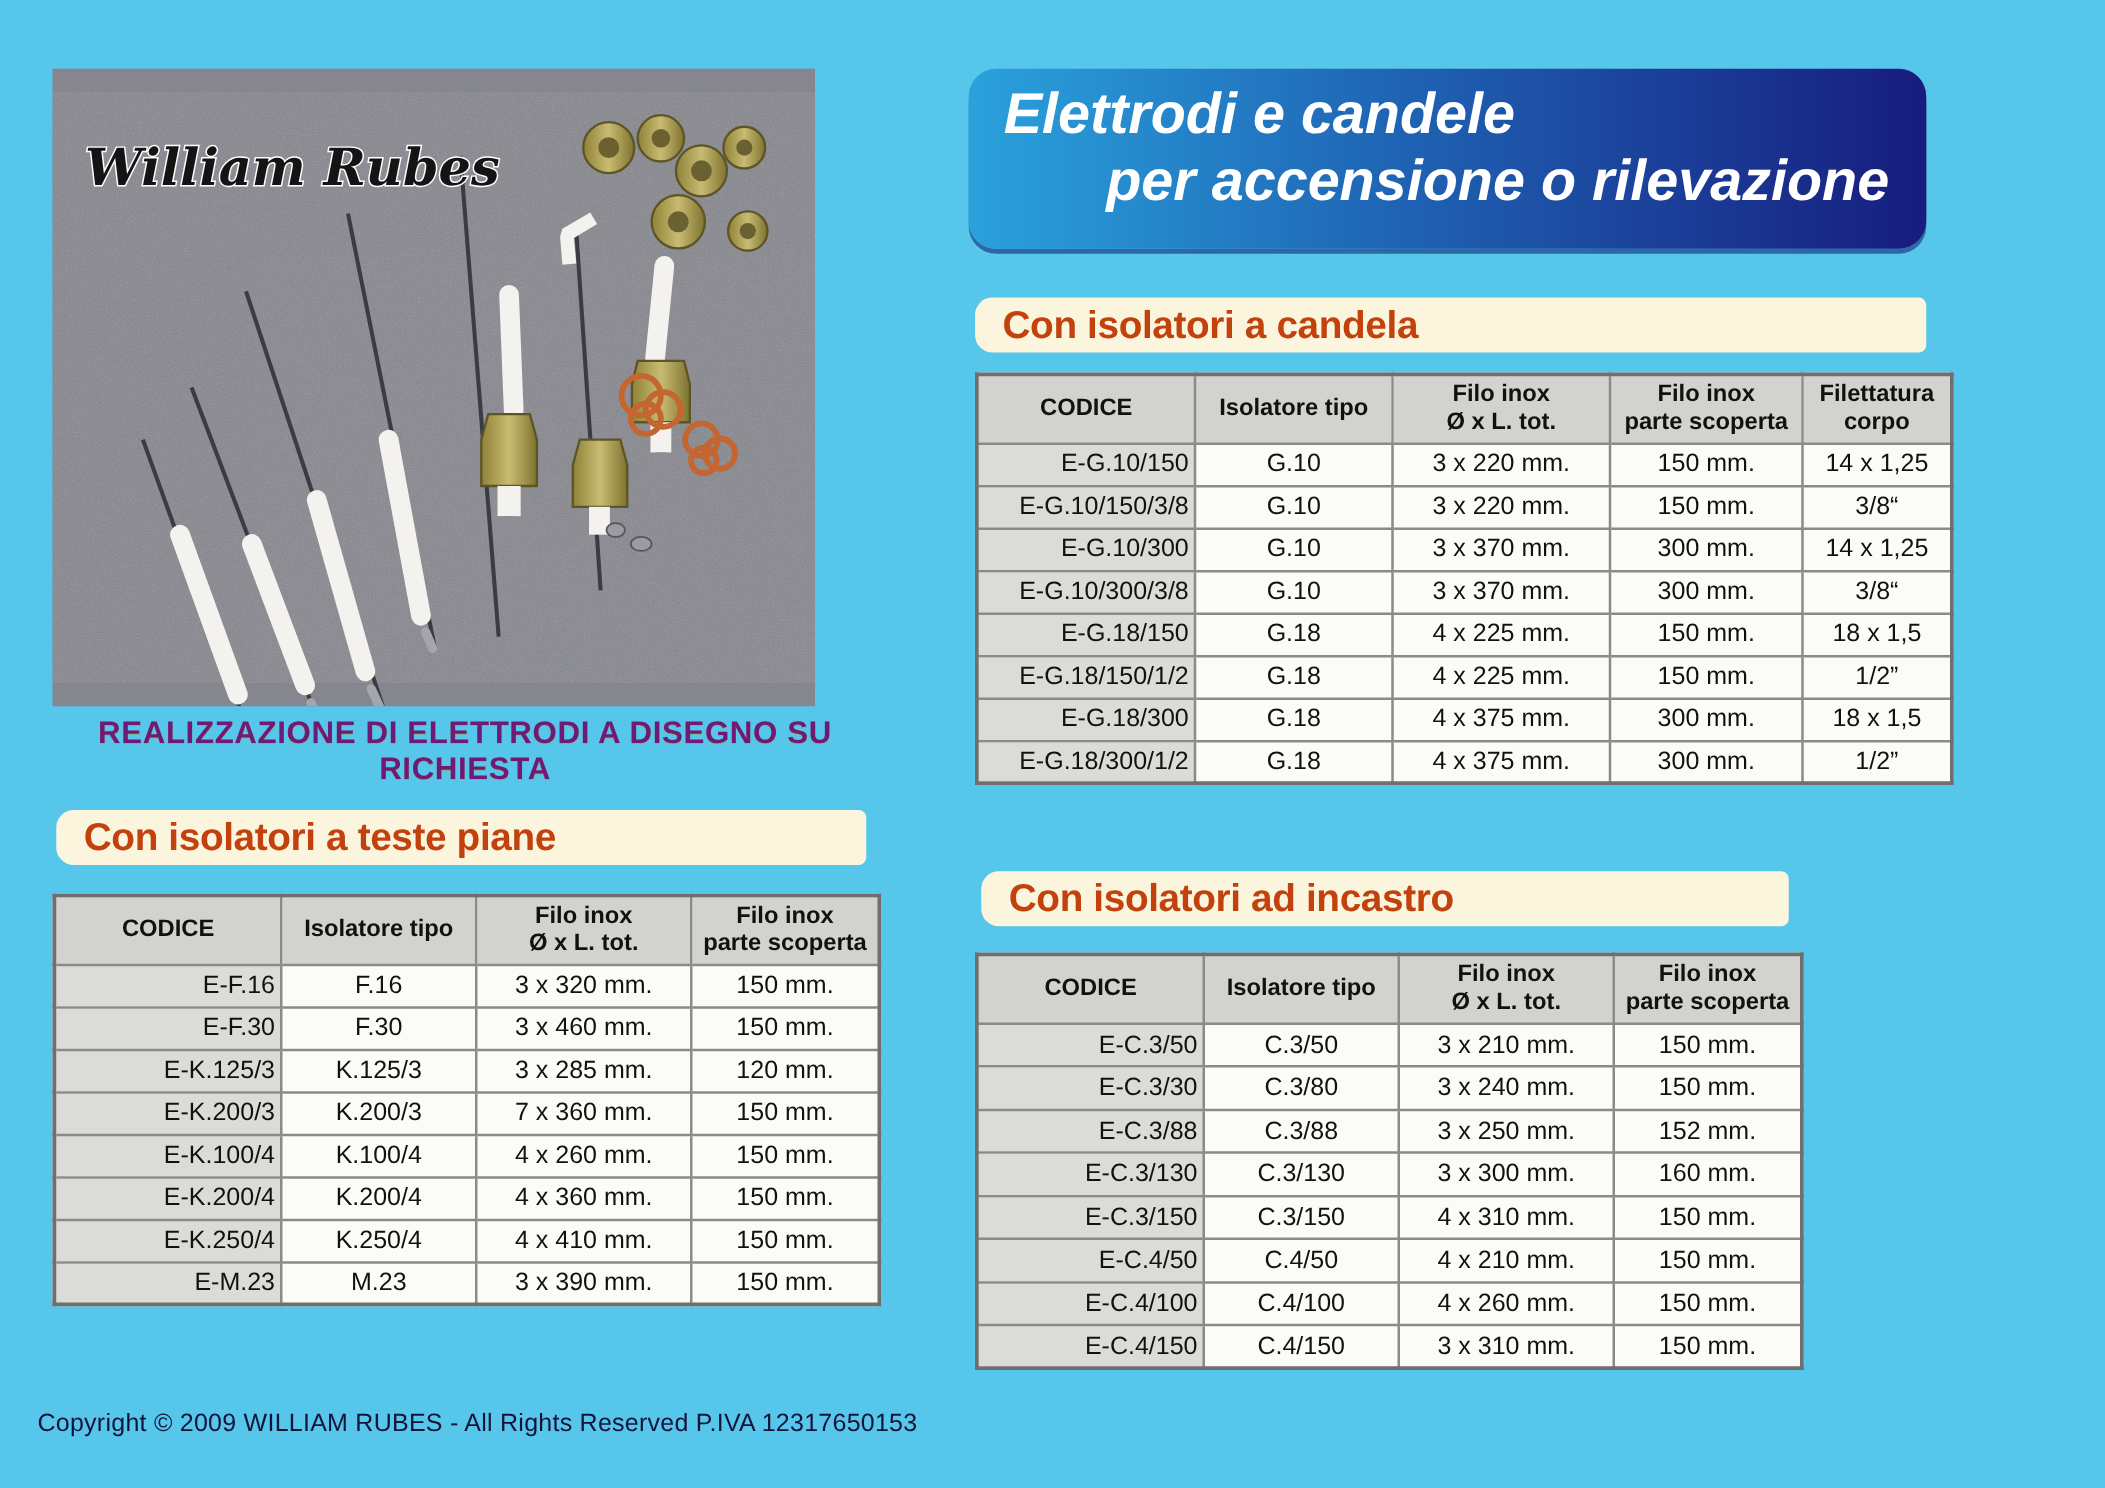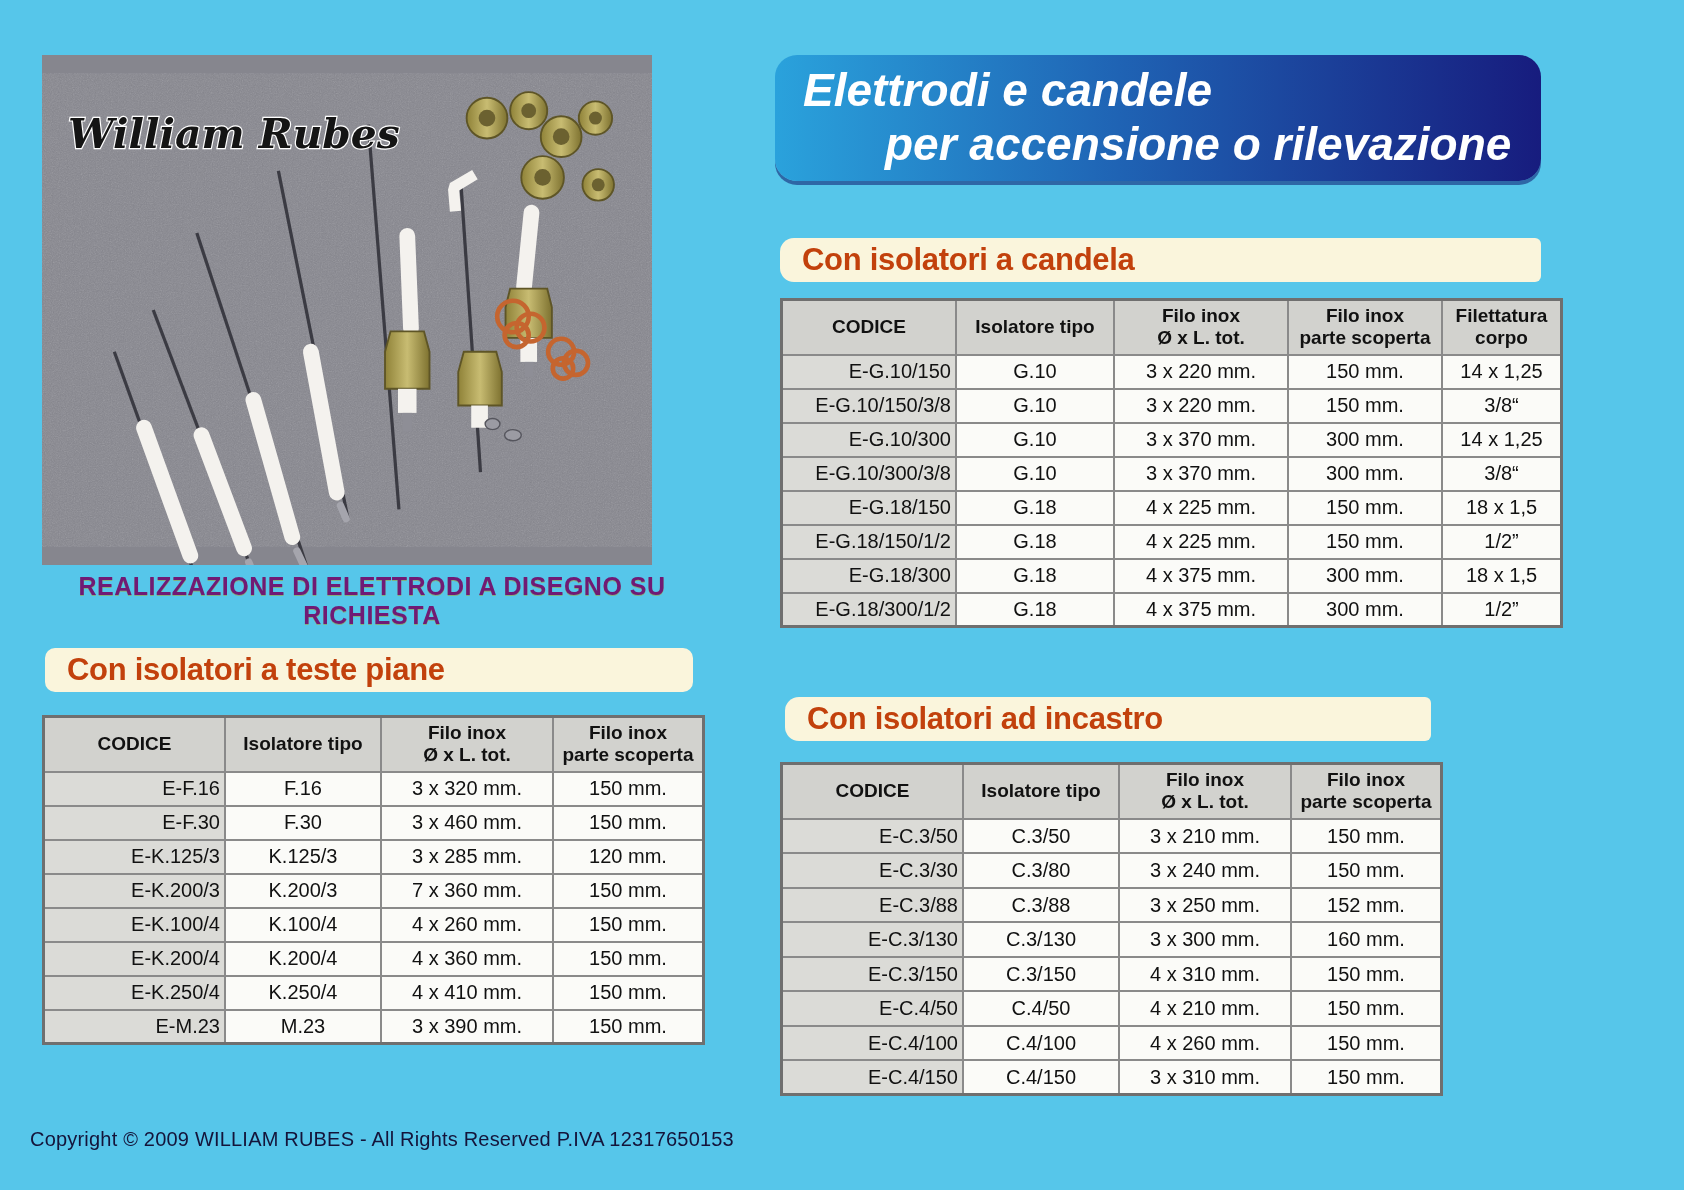--- a/index.html
+++ b/index.html
@@ -15,37 +15,37 @@
   }
   .photo svg{display:block;width:100%;height:100%;}
   
   .caption{
     position:absolute;left:42px;top:572px;width:660px;
     text-align:center;font-size:25px;font-weight:bold;letter-spacing:.5px;
     color:#701a75;text-shadow:0 1px 0 rgba(180,150,0,.45);
   }
   
   .banner{
-    position:absolute;left:775px;top:55px;width:766px;height:126px;
+    position:absolute;left:775px;top:55px;width:766px;height:144px;
     border-radius:22px;
     background:linear-gradient(90deg,#2AA2DC 0%,#1F63B4 45%,#171C7E 100%);
     box-shadow:0 4px 0 rgba(15,25,110,.55);
     color:#fff;font-style:italic;font-weight:bold;
   }
   .banner .l1{position:absolute;left:28px;top:8px;font-size:46px;}
   .banner .l2{position:absolute;left:110px;top:62px;font-size:46px;}
   
   .section-title{
     position:absolute;height:44px;border-radius:14px 6px 6px 14px;
     background:#FAF5DC;color:#c2410c;font-weight:bold;font-size:31px;
     line-height:44px;padding-left:22px;box-sizing:border-box;
     letter-spacing:-.3px;
   }
   #title-candela{left:780px;top:238px;width:761px;}
-  #title-teste{left:45px;top:648px;width:648px;border-radius:10px;}
+  #title-teste{left:45px;top:648px;width:648px;}
   #title-incastro{left:785px;top:697px;width:646px;}
   
   table.cat{
     position:absolute;border-collapse:collapse;table-layout:fixed;
     background:#FBFBF8;border:3px solid #6F6F6F;
   }
   table.cat th,table.cat td{
     border:2px solid #8A8A8A;overflow:hidden;white-space:pre-line;
   }
   table.cat th{

